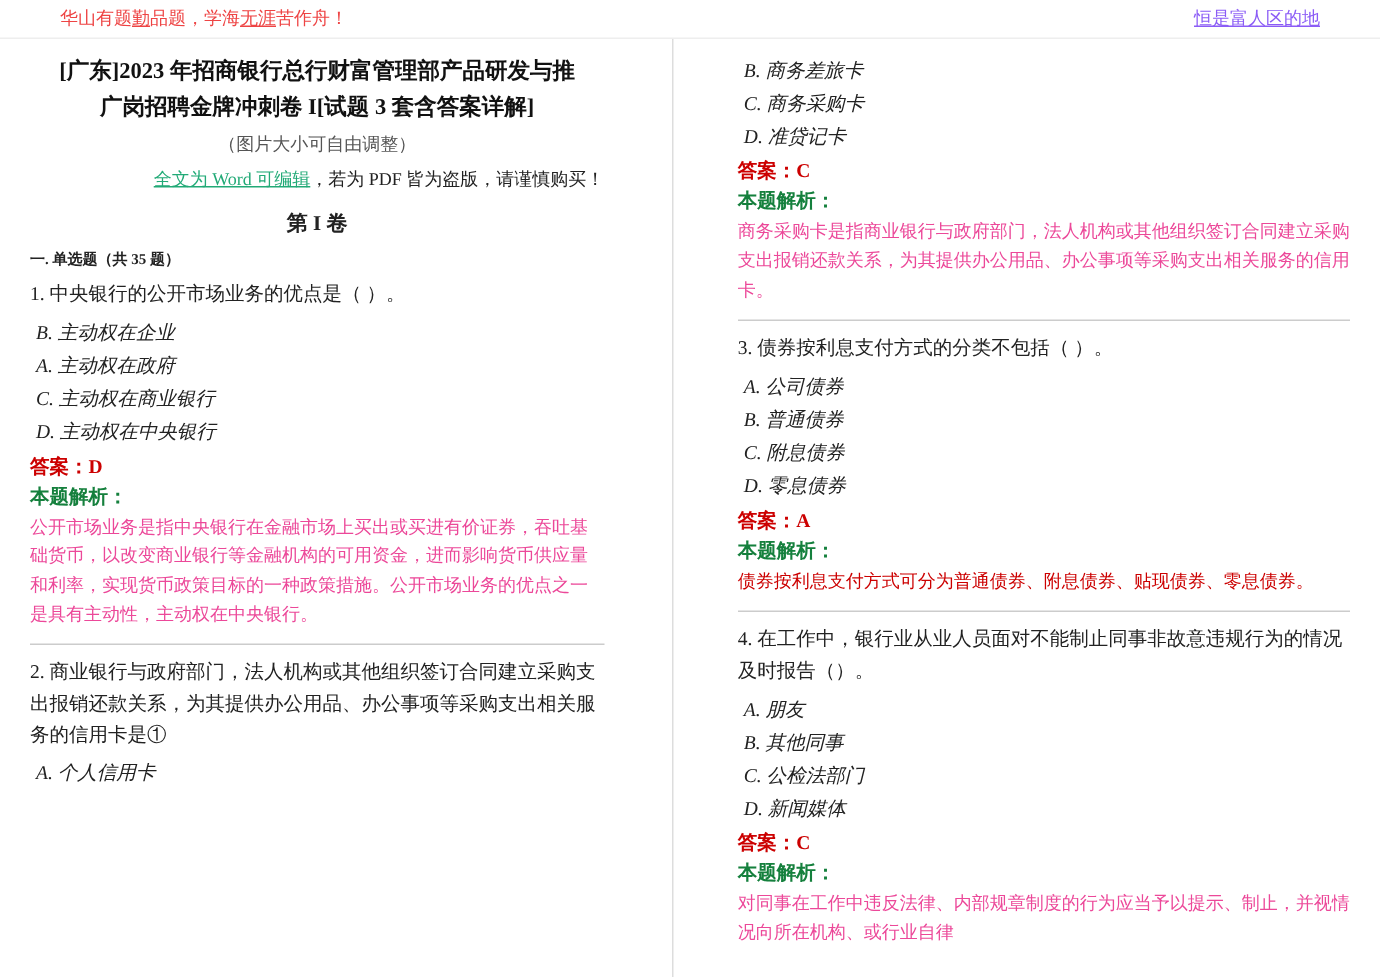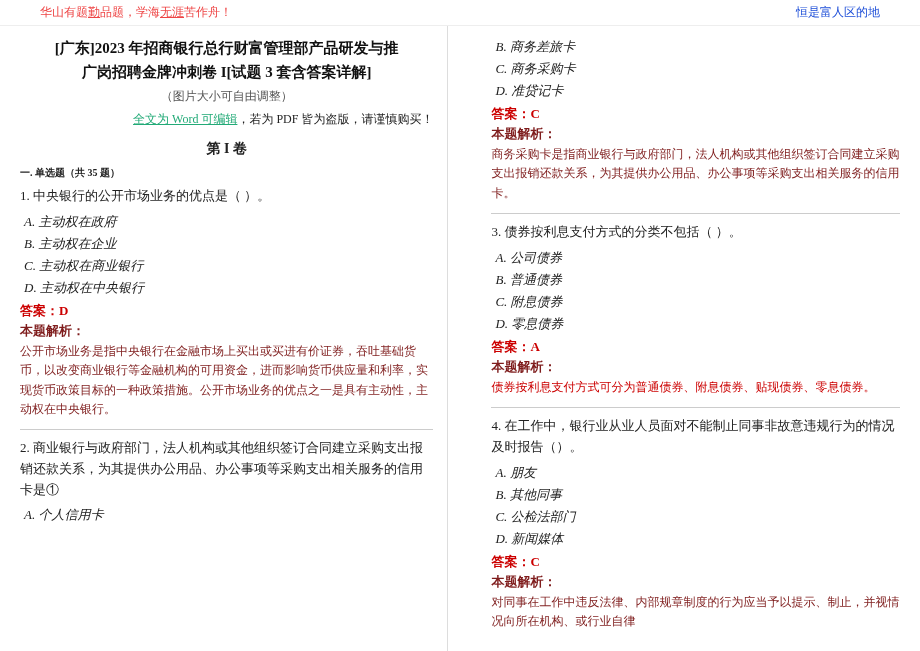--- a/index.html
+++ b/index.html
@@ -16,31 +16,31 @@
       background: #fff;
       border-bottom: 1px solid #eee;
       display: flex;
       justify-content: space-between;
       align-items: center;
       padding: 4px 40px;
       font-size: 12px;
     }
     .top-banner .left-text { color: #e44; font-size: 12px; }
     .top-banner .left-text span.underline { text-decoration: underline; color: #e44; }
-    .top-banner .right-text { color: #1d4ed8; font-size: 12px; }
+    .top-banner .right-text { color: #8b5cf6; font-size: 12px; text-decoration: underline; }
 
     .page-layout {
       display: flex;
       width: 920px;
     }
 
     
     .left-col {
       width: 460px;
-      padding: 10px 14px 10px 20px;
+      padding: 10px 45px 10px 20px;
       border-right: 1px solid #ddd;
     }
 
     
     .right-col {
       width: 460px;
       padding: 10px 20px 10px 20px;
     }
 
     .doc-title {
@@ -91,29 +91,29 @@
       margin-left: 4px;
       font-style: italic;
     }
     .answer-line {
       color: #c00;
       font-size: 13px;
       font-weight: bold;
       margin: 3px 0 2px;
     }
     .analysis-label {
-      color: #7f1d1d;
+      color: #15803d;
       font-size: 13px;
       font-weight: bold;
       margin-bottom: 2px;
     }
     .analysis-text {
       font-size: 12px;
       line-height: 1.6;
-      color: #7f1d1d;
+      color: #ec4899;
     }
     .analysis-text.red {
       color: #c00;
     }
     .divider {
       border: none;
       border-top: 1px solid #ccc;
       margin: 8px 0;
     }
   </style>
@@ -141,22 +141,22 @@
     <div class="doc-word-link">
       <span class="link-green">全文为 Word 可编辑</span><span>，若为 PDF 皆为盗版，请谨慎购买！</span>
     </div>
 
     <div class="section-title">第 I 卷</div>
 
     <div class="section-label">一. 单选题（共 35 题）</div>
 
     <div class="question-block">
       <div class="question-text">1. 中央银行的公开市场业务的优点是（    ）。</div>
+      <div class="option">B. 主动权在企业</div>
       <div class="option">A. 主动权在政府</div>
-      <div class="option">B. 主动权在企业</div>
       <div class="option">C. 主动权在商业银行</div>
       <div class="option">D. 主动权在中央银行</div>
       <div class="answer-line">答案：D</div>
       <div class="analysis-label">本题解析：</div>
       <div class="analysis-text">公开市场业务是指中央银行在金融市场上买出或买进有价证券，吞吐基础货币，以改变商业银行等金融机构的可用资金，进而影响货币供应量和利率，实现货币政策目标的一种政策措施。公开市场业务的优点之一是具有主动性，主动权在中央银行。</div>
     </div>
 
     <hr class="divider">
 
     <div class="question-block">

